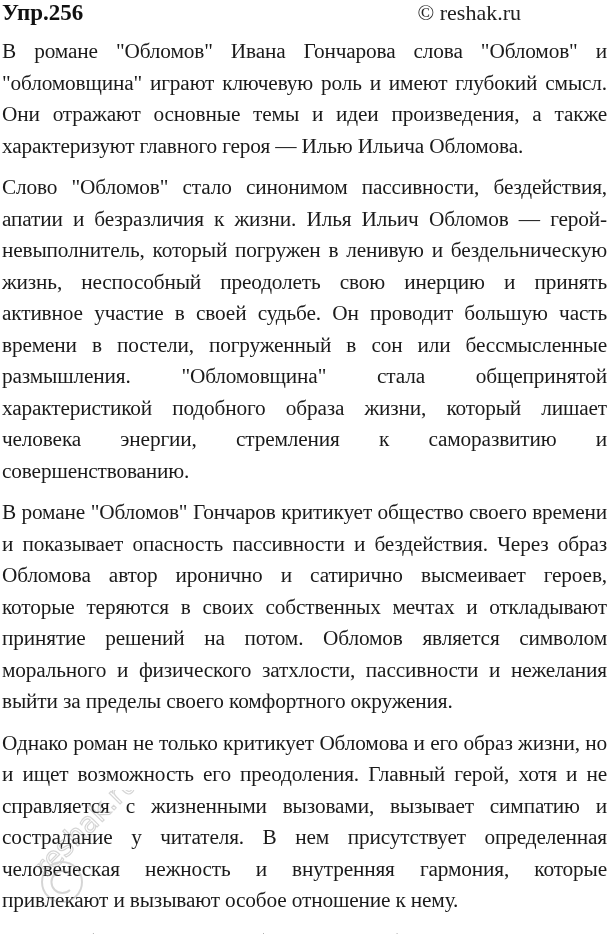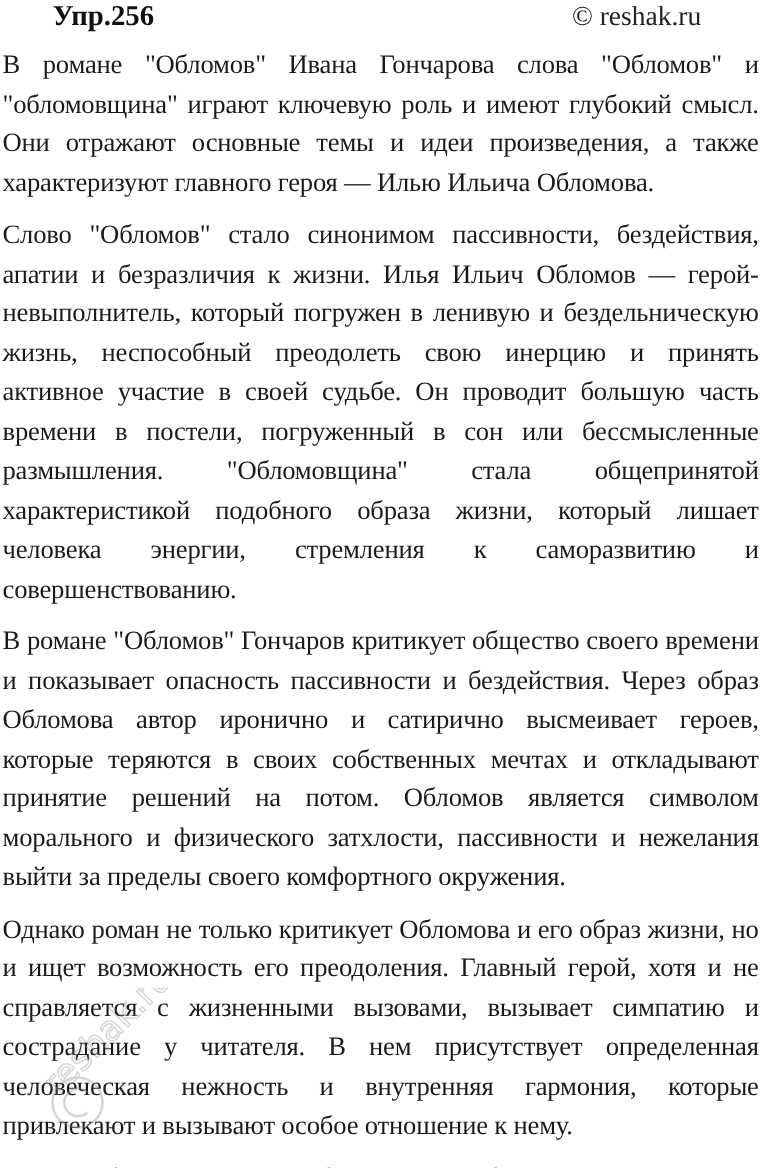--- a/index.html
+++ b/index.html
@@ -14,21 +14,20 @@
       position: relative;
       font-family: "Liberation Serif", "DejaVu Serif", serif;
       color: #1a1a1a;
     }
     .header {
       position: absolute;
       left: 0;
       top: 0;
       width: 525px;
       height: 34px;
-      margin-left: 40px;
     }
     .ex-title {
       position: absolute;
       left: 2px;
       top: -2px;
       font-weight: bold;
       font-size: 23px;
       line-height: 30px;
       color: #111;
     }

